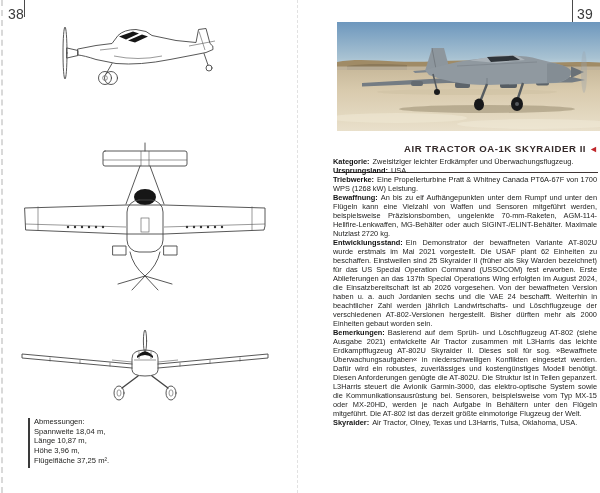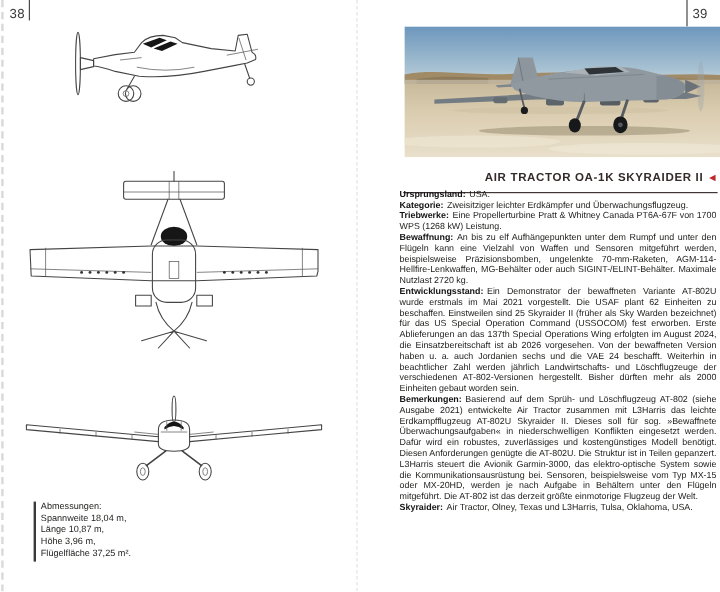--- a/index.html
+++ b/index.html
@@ -8,35 +8,35 @@
     background:#ffffff;
     font-family:"Liberation Sans", sans-serif;
     color:#1d1d1b;
     -webkit-font-smoothing:antialiased;
   }
   .abs{position:absolute;}
   
   .edge-left{left:1px;top:0;height:493px;width:0;border-left:2px dashed #d9d9d9;}
   .edge-fold{left:297px;top:0;height:493px;width:0;border-left:1px dashed #e2e2e2;}
   
-  .pagenum{font-size:11px;color:#3a3a3a;letter-spacing:0.3px;}
+  .pagenum{font-size:14px;color:#3a3a3a;letter-spacing:0.3px;}
   .header-rule{width:1px;background:#4a4a4a;}
   
   .drawings{left:0;top:8px;}
   .drawings svg{display:block;}
   
   .dim-rule{left:28px;top:418px;width:2px;height:50px;background:#3a3a3a;}
   .dims{left:34px;top:417px;width:120px;font-size:7.6px;line-height:9.7px;}
   .dims .dim-head{font-weight:normal;}
   
   .photo{left:337px;top:22px;width:263px;height:109px;}
   
   .titlebar{
     left:336px;top:138px;width:262px;text-align:right;
-    border-bottom:1.6px solid #3f3535;padding-bottom:4px;
+    border-bottom:1.6px solid #3f3535;padding-bottom:16px;
   }
   .title-text{
     font-weight:bold;font-size:9.6px;letter-spacing:0.55px;color:#342a2a;
   }
   .title-arrow{color:#c0272b;font-size:9px;margin-left:3px;}
   
   .specs{left:333px;top:157px;width:264px;}
   .spec{margin:0;text-align:justify;font-size:7.4px;line-height:9px;color:#1d1d1b;}
   .spec .lbl{font-weight:bold;color:#141414;margin-right:3px;}
   
@@ -221,20 +221,20 @@
     <path d="M96,52 L100,68" stroke="#565c61" stroke-width="1.5" fill="none"></path>
     <circle cx="100" cy="70" r="3" fill="#1b1c1e"></circle>
   </svg>
 </div>
 
 <div class="abs titlebar">
   <span class="title-text">AIR TRACTOR OA-1K SKYRAIDER II</span><span class="title-arrow">◄</span>
 </div>
 
 <div class="abs specs">
+  <p class="spec"><b class="lbl">Kategorie:</b><span>Zweisitziger leichter Erdkämpfer und Überwachungsflugzeug.</span></p>
   <p class="spec"><b class="lbl">Ursprungsland:</b><span>USA.</span></p>
-  <p class="spec"><b class="lbl">Kategorie:</b><span>Zweisitziger leichter Erdkämpfer und Überwachungsflugzeug.</span></p>
   <p class="spec"><b class="lbl">Triebwerke:</b><span>Eine Propellerturbine Pratt &amp; Whitney Canada PT6A-67F von 1700 WPS (1268 kW) Leistung.</span></p>
   <p class="spec"><b class="lbl">Bewaffnung:</b><span>An bis zu elf Aufhängepunkten unter dem Rumpf und unter den Flügeln kann eine Vielzahl von Waffen und Sensoren mitgeführt werden, beispielsweise Präzisionsbomben, ungelenkte 70-mm-Raketen, AGM-114-Hellfire-Lenkwaffen, MG-Behälter oder auch SIGINT-/ELINT-Behälter. Maximale Nutzlast 2720 kg.</span></p>
   <p class="spec"><b class="lbl">Entwicklungsstand:</b><span>Ein Demonstrator der bewaffneten Variante AT-802U wurde erstmals im Mai 2021 vorgestellt. Die USAF plant 62 Einheiten zu beschaffen. Einstweilen sind 25 Skyraider II (früher als Sky Warden bezeichnet) für das US Special Operation Command (USSOCOM) fest erworben. Erste Ablieferungen an das 137th Special Operations Wing erfolgten im August 2024, die Einsatzbereitschaft ist ab 2026 vorgesehen. Von der bewaffneten Version haben u. a. auch Jordanien sechs und die VAE 24 beschafft. Weiterhin in beachtlicher Zahl werden jährlich Landwirtschafts- und Löschflugzeuge der verschiedenen AT-802-Versionen hergestellt. Bisher dürften mehr als 2000 Einheiten gebaut worden sein.</span></p>
   <p class="spec"><b class="lbl">Bemerkungen:</b><span>Basierend auf dem Sprüh- und Löschflugzeug AT-802 (siehe Ausgabe 2021) entwickelte Air Tractor zusammen mit L3Harris das leichte Erdkampfflugzeug AT-802U Skyraider II. Dieses soll für sog. »Bewaffnete Überwachungsaufgaben« in niederschwelligen Konflikten eingesetzt werden. Dafür wird ein robustes, zuverlässiges und kostengünstiges Modell benötigt. Diesen Anforderungen genügte die AT-802U. Die Struktur ist in Teilen gepanzert. L3Harris steuert die Avionik Garmin-3000, das elektro-optische System sowie die Kommunikationsausrüstung bei. Sensoren, beispielsweise vom Typ MX-15 oder MX-20HD, werden je nach Aufgabe in Behältern unter den Flügeln mitgeführt. Die AT-802 ist das derzeit größte einmotorige Flugzeug der Welt.</span></p>
   <p class="spec"><b class="lbl">Skyraider:</b><span>Air Tractor, Olney, Texas und L3Harris, Tulsa, Oklahoma, USA.</span></p>
 </div>
 
 </body></html>

